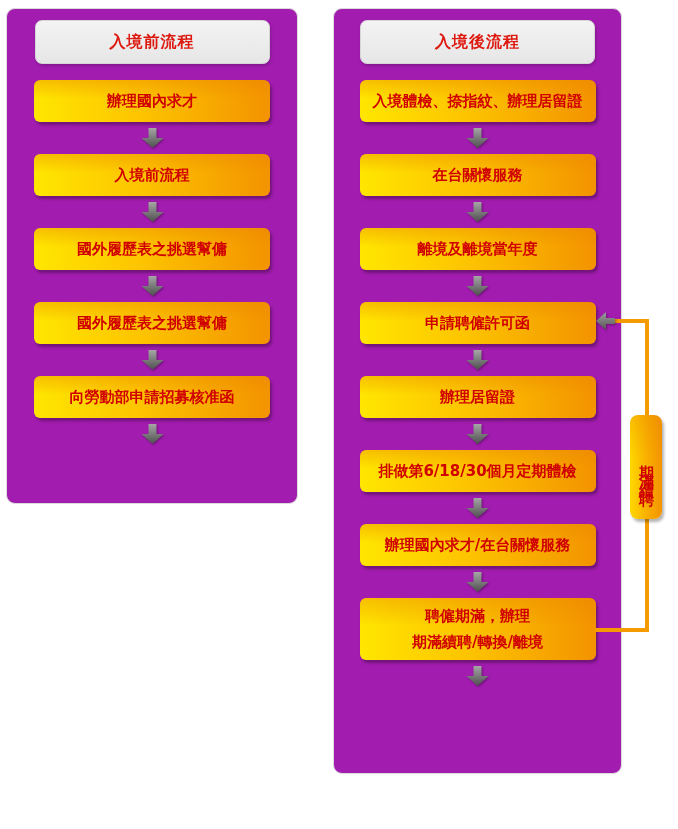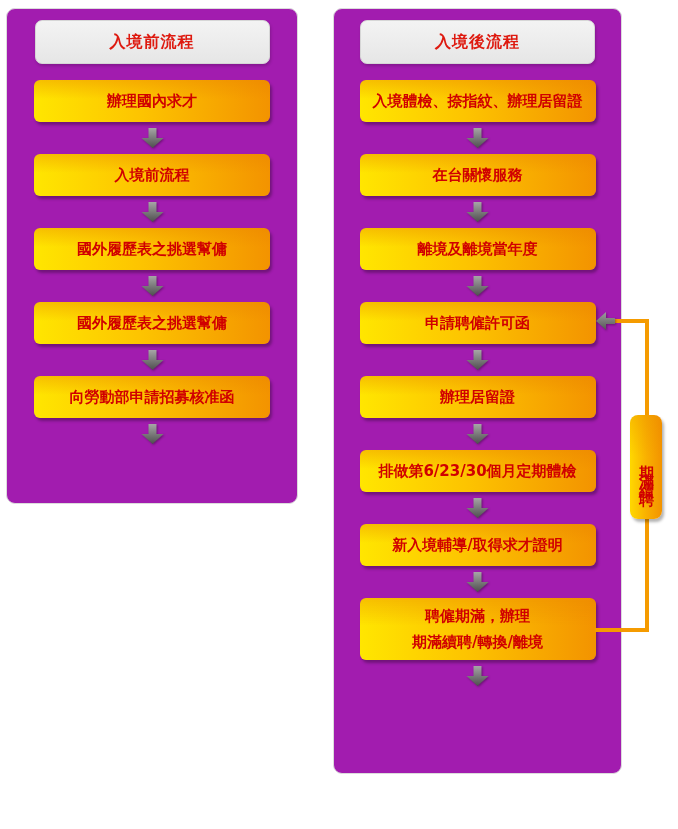--- a/index.html
+++ b/index.html
@@ -143,27 +143,27 @@
       <svg class="down-arrow-svg" viewBox="0 0 22 20">
           <polygon points="7,0 15,0 15,10 22,10 11,20 0,10 7,10" fill="url(#arrow-grad)"></polygon>
         </svg>
     </div>
     <div class="step">辦理居留證</div>
     <div class="arrow-row">
       <svg class="down-arrow-svg" viewBox="0 0 22 20">
           <polygon points="7,0 15,0 15,10 22,10 11,20 0,10 7,10" fill="url(#arrow-grad)"></polygon>
         </svg>
     </div>
-    <div class="step">排做第6/23/30個月定期體檢</div>
+    <div class="step">排做第6/18/30個月定期體檢</div>
     <div class="arrow-row">
       <svg class="down-arrow-svg" viewBox="0 0 22 20">
           <polygon points="7,0 15,0 15,10 22,10 11,20 0,10 7,10" fill="url(#arrow-grad)"></polygon>
         </svg>
     </div>
-    <div class="step">新入境輔導/取得求才證明</div>
+    <div class="step">辦理國內求才/在台關懷服務</div>
     <div class="arrow-row">
       <svg class="down-arrow-svg" viewBox="0 0 22 20">
           <polygon points="7,0 15,0 15,10 22,10 11,20 0,10 7,10" fill="url(#arrow-grad)"></polygon>
         </svg>
     </div>
     <div class="step">聘僱期滿，辦理
 期滿續聘/轉換/離境</div>
     <div class="arrow-row">
       <svg class="down-arrow-svg" viewBox="0 0 22 20">
           <polygon points="7,0 15,0 15,10 22,10 11,20 0,10 7,10" fill="url(#arrow-grad)"></polygon>

